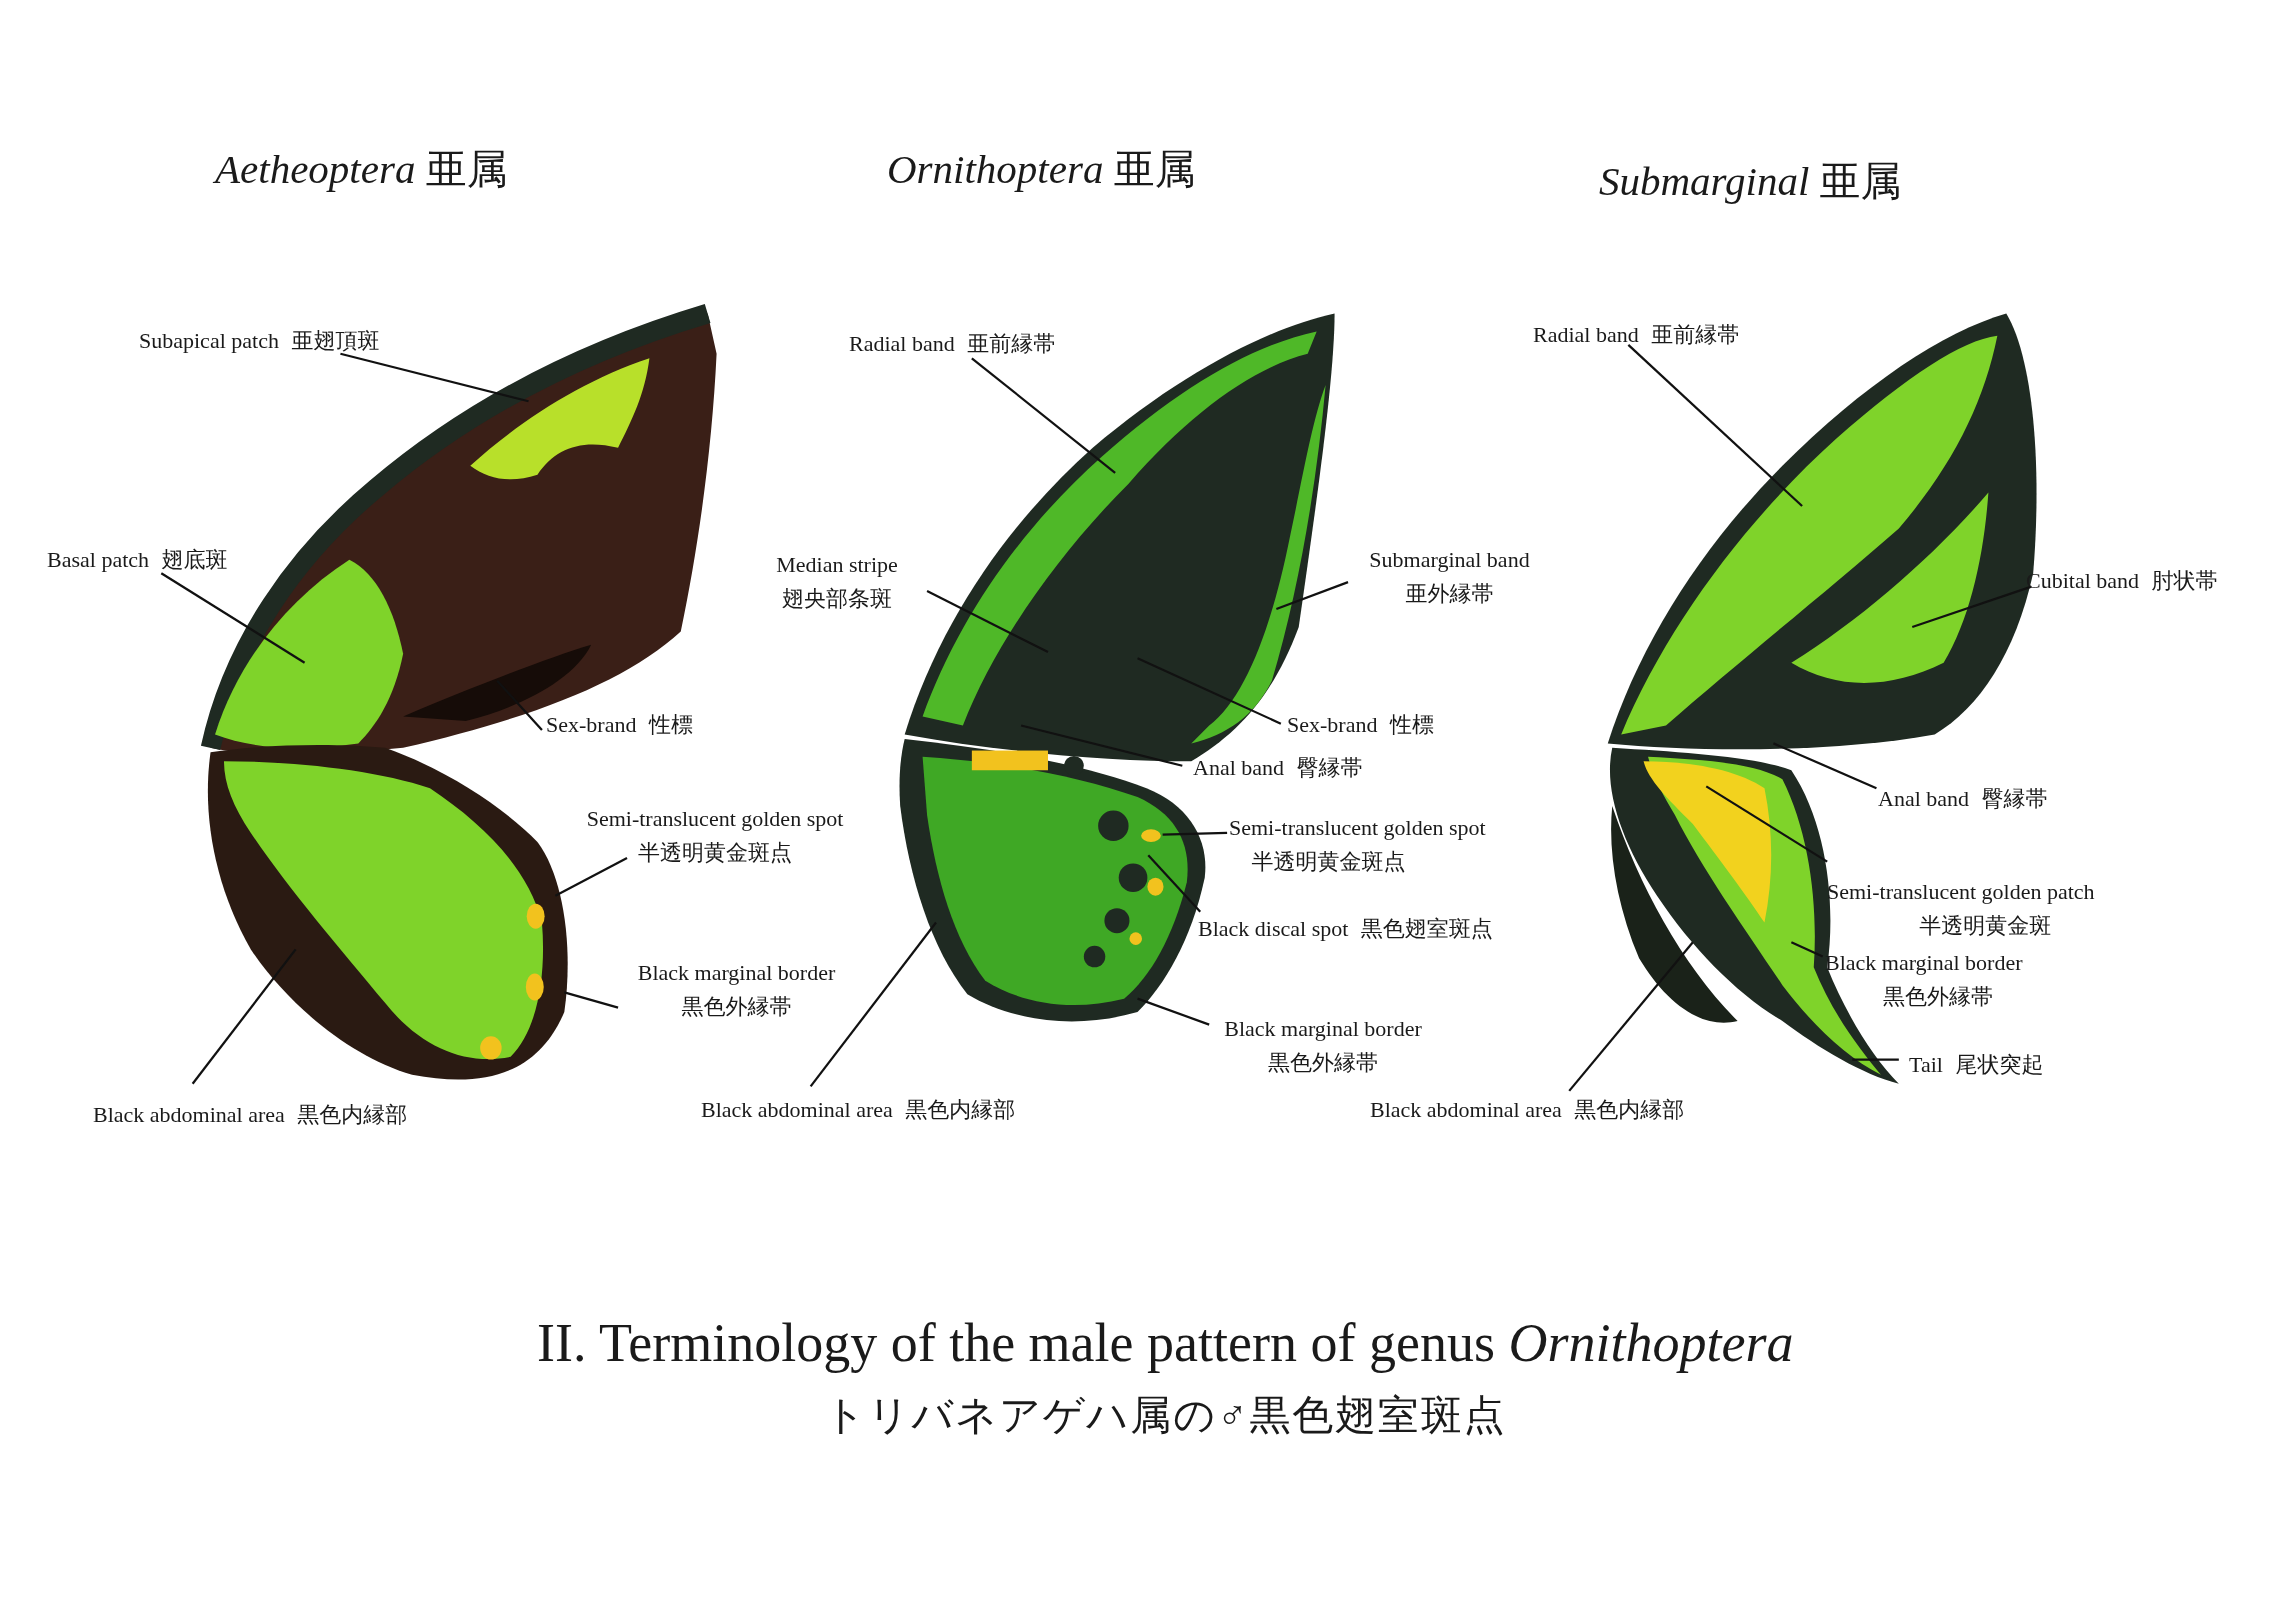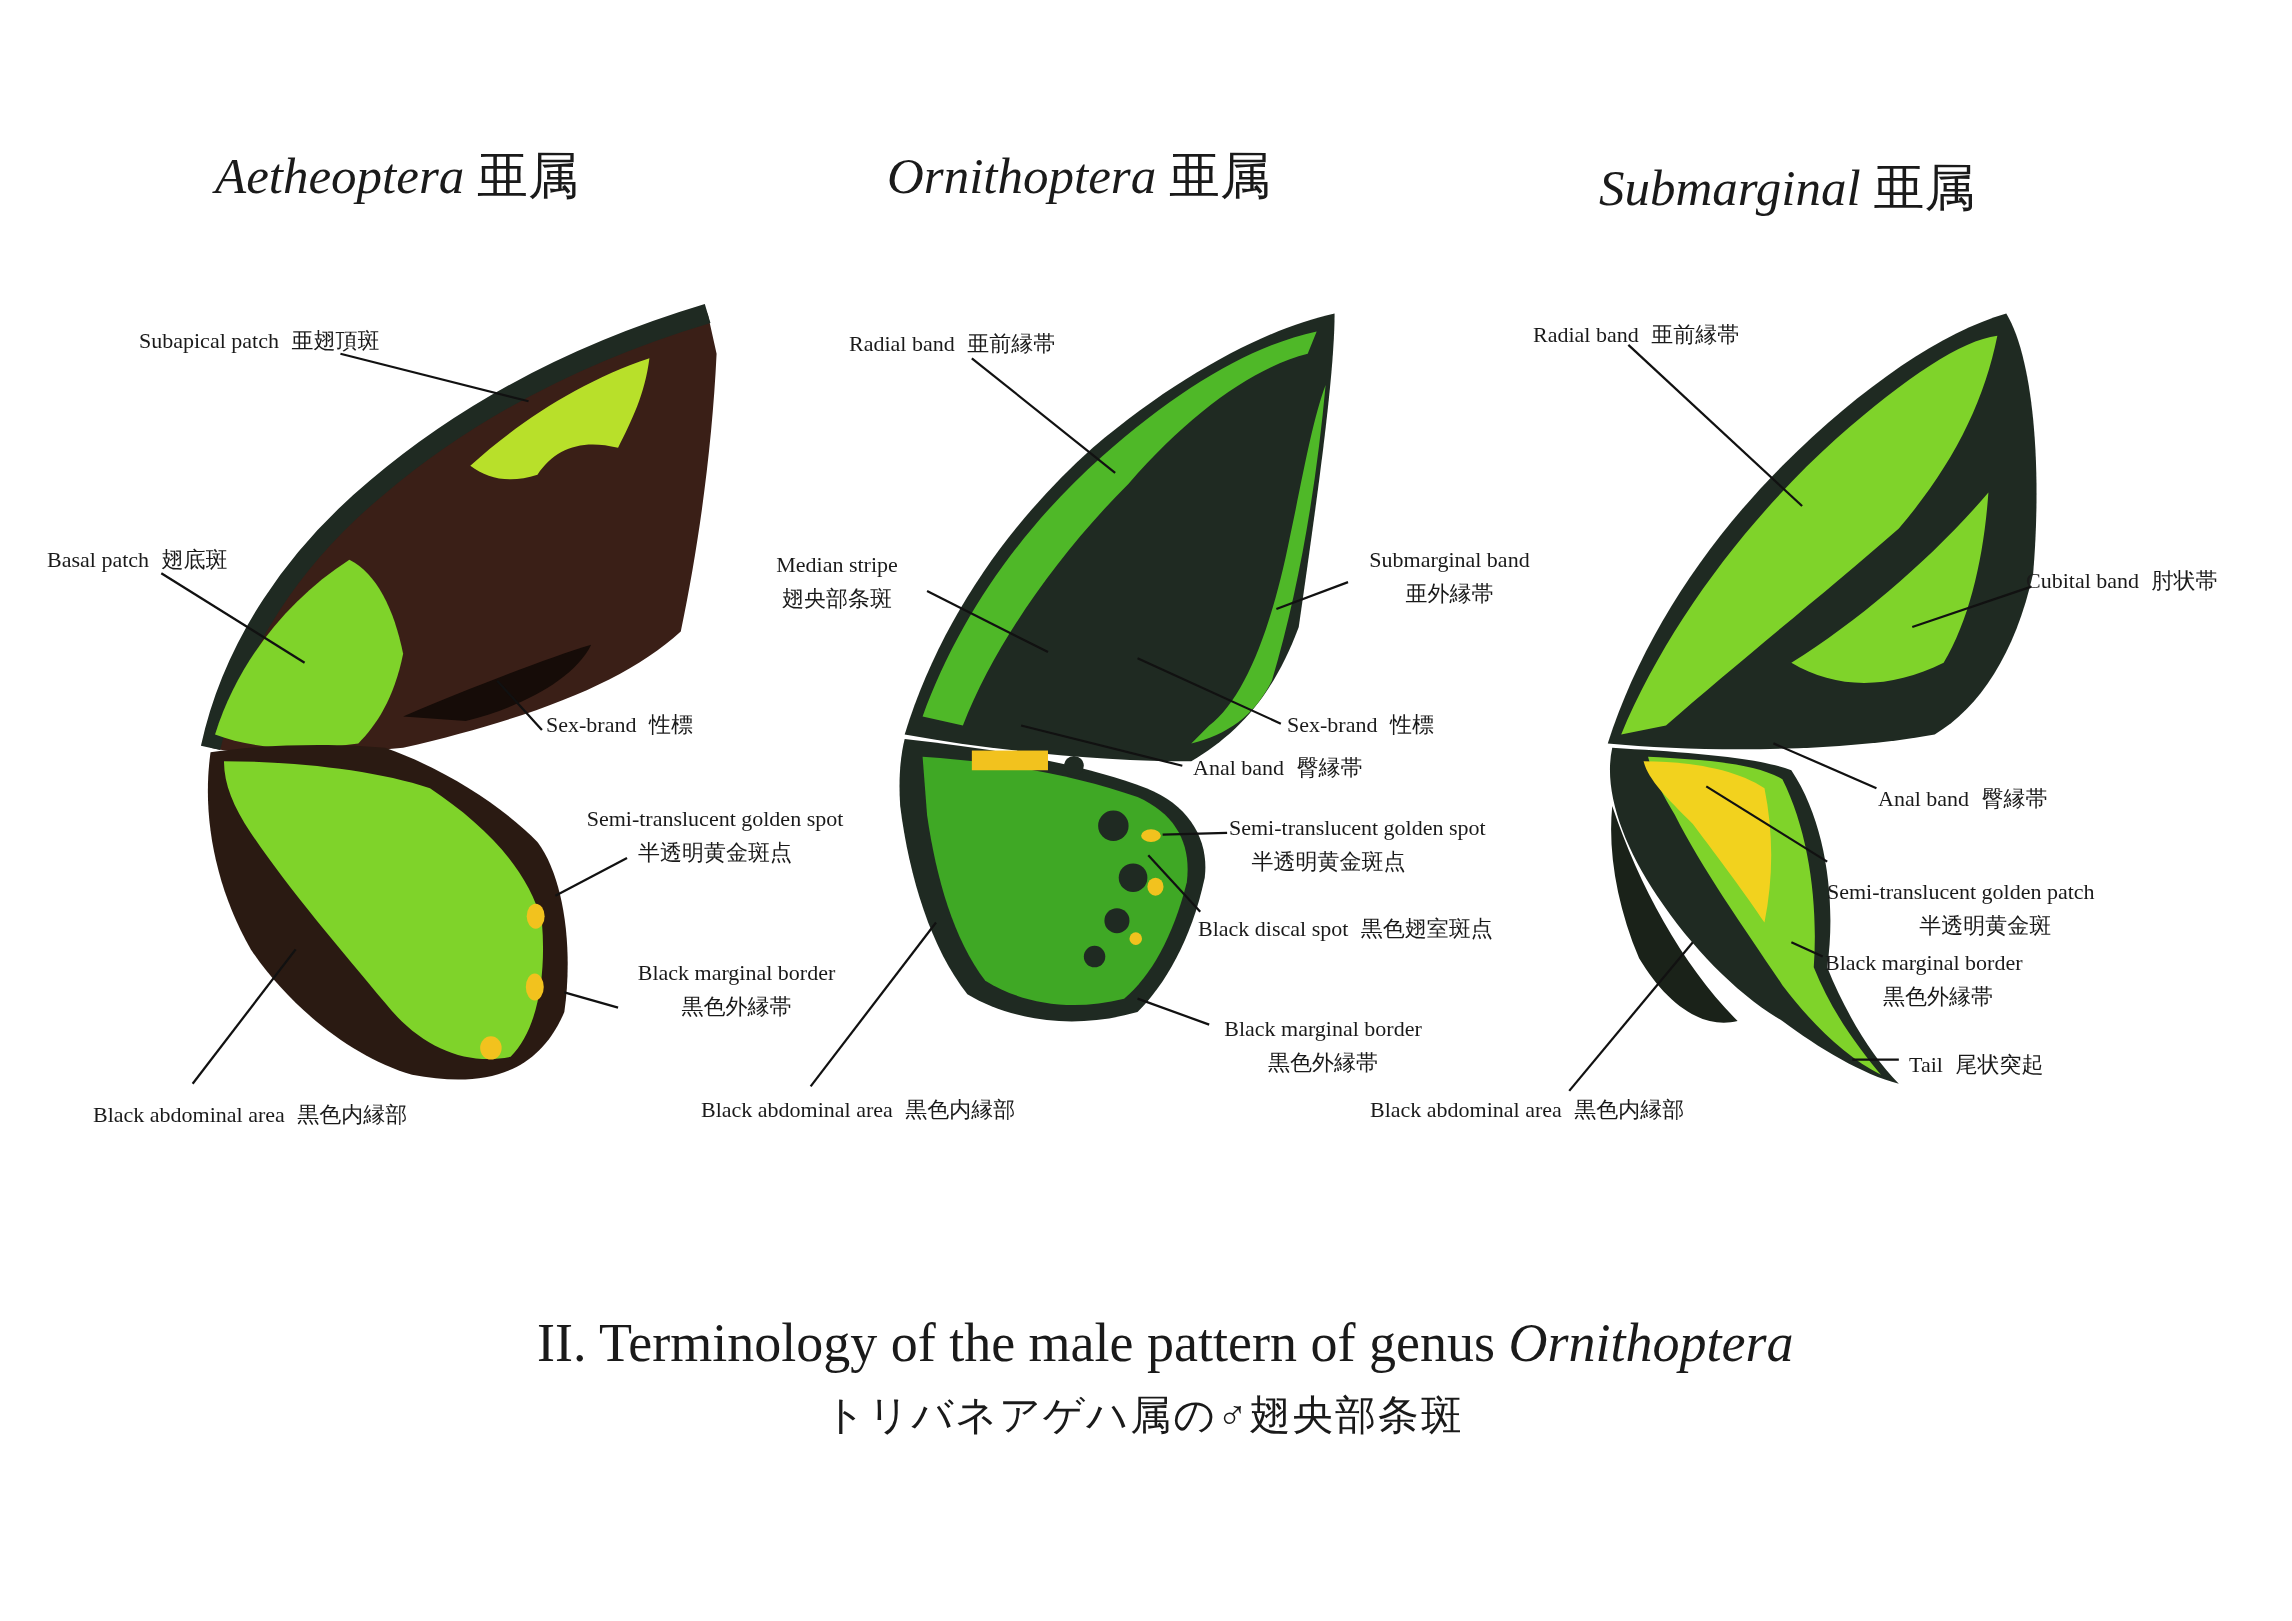--- a/index.html
+++ b/index.html
@@ -1,18 +1,18 @@
 <!DOCTYPE html>
 <html style="font-size:14.3px"><head>
 <meta charset="utf-8">
 <style>
   html, body { margin:0; padding:0; background:#ffffff; }
   body { width:2293px; height:1622px; position:relative; overflow:hidden;
          font-family:"Liberation Serif","DejaVu Serif",serif; color:#1a1a1a; }
-  .title { position:absolute; font-size:51px; white-space:nowrap; }
+  .title { position:absolute; font-size:41px; white-space:nowrap; }
   .title i { font-style:italic; }
   .lbl { position:absolute; font-size:22px; line-height:34px; white-space:nowrap; }
   .lbl .jp { margin-left:12.5px; }
   .lbl.stack .jp { display:block; margin-left:0; }
   .center { text-align:center; }
   #wings { position:absolute; left:0; top:0; }
   .caption { position:absolute; white-space:nowrap; }
   .cap1 { left:537px; top:1312px; font-size:54px; }
   .cap1 i { font-style:italic; }
   .cap2 { left:824px; top:1388px; font-size:41px; letter-spacing:1.8px; }
@@ -166,14 +166,14 @@
 <div class="lbl" style="left:1909px; top:1048px;">
   <span>Tail</span><span class="jp">尾状突起</span>
 </div>
 <div class="lbl" style="left:1370px; top:1093px;">
   <span>Black abdominal area</span><span class="jp">黒色内縁部</span>
 </div>
 
 <div class="caption cap1">
   <span>II.  Terminology of the male pattern of genus </span><i>Ornithoptera</i>
 </div>
-<div class="caption cap2">トリバネアゲハ属の♂翅央部条斑</div>
+<div class="caption cap2">トリバネアゲハ属の♂黒色翅室斑点</div>
 
 
 </body></html>

